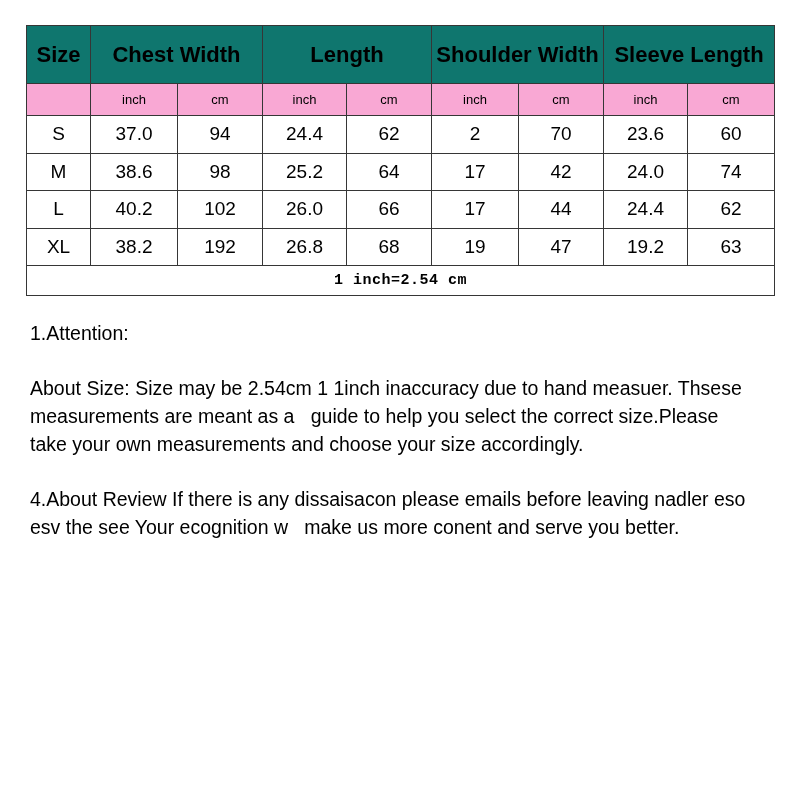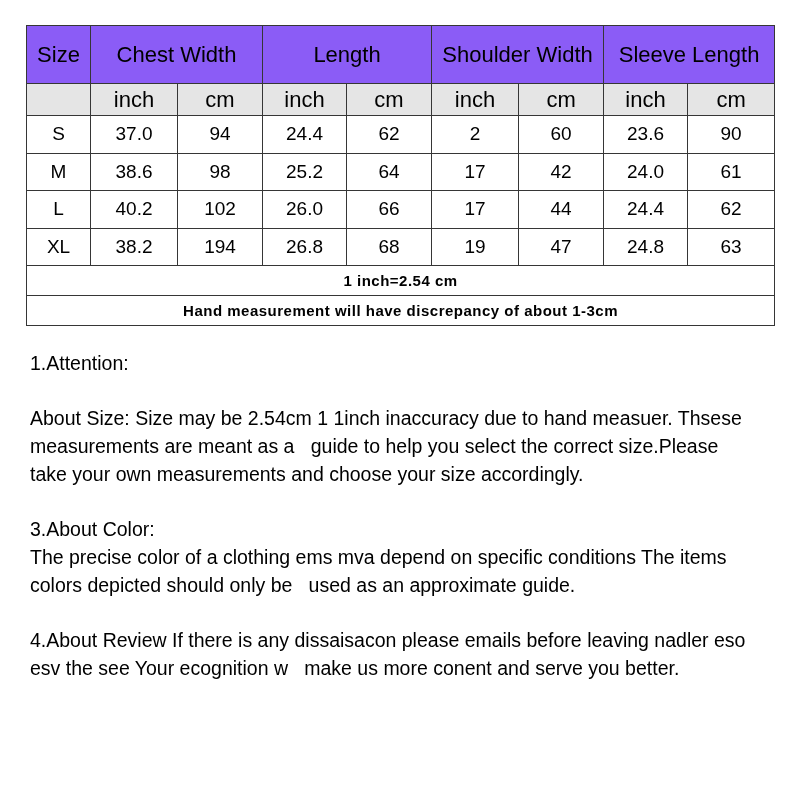--- a/index.html
+++ b/index.html
@@ -27,41 +27,41 @@
   table.size-chart td {
     border: 1.5px solid #363636;
     text-align: center;
     vertical-align: middle;
     padding: 0;
     overflow: hidden;
   }
   .main-header th {
     height: 57px;
     font-size: 22px;
-    font-weight: normal;
-    background: #8b5cf6;
+    font-weight: bold;
+    background: #0f766e;
     line-height: 27px;
     padding: 0 12px;
   }
   .unit-header th {
     height: 31px;
-    font-size: 22px;
+    font-size: 13px;
     font-weight: normal;
-    background: #e5e5e5;
+    background: #f9a8d4;
     margin-left: 6px;
   }
   .data-row td {
     height: 36.5px;
     font-size: 19px;
     background: #ffffff;
   }
   .footnote-row td {
     height: 29px;
     background: #ffffff;
-    font-family: Liberation Sans, sans-serif;
+    font-family: Liberation Mono, monospace;
     font-weight: bold;
     font-size: 15px;
     letter-spacing: 0.5px;
   }
   .notes {
     margin: 23px 0 0 30px;
     width: 730px;
     font-size: 19.5px;
     line-height: 28px;
   }
@@ -108,75 +108,68 @@
       </tr>
     </thead>
     <tbody>
       <tr class="data-row">
         <td>S</td>
         <td>37.0</td>
         <td>94</td>
         <td>24.4</td>
         <td>62</td>
         <td>2</td>
+        <td>70</td>
+        <td>23.6</td>
         <td>60</td>
-        <td>23.6</td>
-        <td>90</td>
       </tr>
       <tr class="data-row">
         <td>M</td>
         <td>38.6</td>
         <td>98</td>
         <td>25.2</td>
         <td>64</td>
         <td>17</td>
         <td>42</td>
         <td>24.0</td>
-        <td>61</td>
+        <td>74</td>
       </tr>
       <tr class="data-row">
         <td>L</td>
         <td>40.2</td>
         <td>102</td>
         <td>26.0</td>
         <td>66</td>
         <td>17</td>
         <td>44</td>
         <td>24.4</td>
         <td>62</td>
       </tr>
       <tr class="data-row">
         <td>XL</td>
         <td>38.2</td>
-        <td>194</td>
+        <td>192</td>
         <td>26.8</td>
         <td>68</td>
         <td>19</td>
         <td>47</td>
-        <td>24.8</td>
+        <td>19.2</td>
         <td>63</td>
       </tr>
       <tr class="footnote-row">
         <td colspan="9">1 inch=2.54 cm</td>
-      </tr>
-      <tr class="footnote-row">
-        <td colspan="9">Hand measurement will have discrepancy of about 1-3cm</td>
       </tr>
     </tbody>
   </table>
 
   <div class="notes">
     <div class="note note-gap">
       <div class="note-heading">1.Attention:</div>
     </div>
     <div class="note note-gap">
       <div class="note-body">About Size: Size may be 2.54cm 1 1inch inaccuracy due to hand measuer. Thsese measurements are meant as a   guide to help you select the correct size.Please take your own measurements and choose your size accordingly.</div>
     </div>
-    <div class="note note-gap">
-      <div class="note-heading">3.About Color:</div>
-      <div class="note-body">The precise color of a clothing ems mva depend on specific conditions The items colors depicted should only be   used as an approximate guide.</div>
-    </div>
     <div class="note">
       <div class="note-body">4.About Review If there is any dissaisacon please emails before leaving nadler eso esv the see Your ecognition w   make us more conent and serve you better.</div>
     </div>
   </div>
 
 </div>
 
 </body></html>

